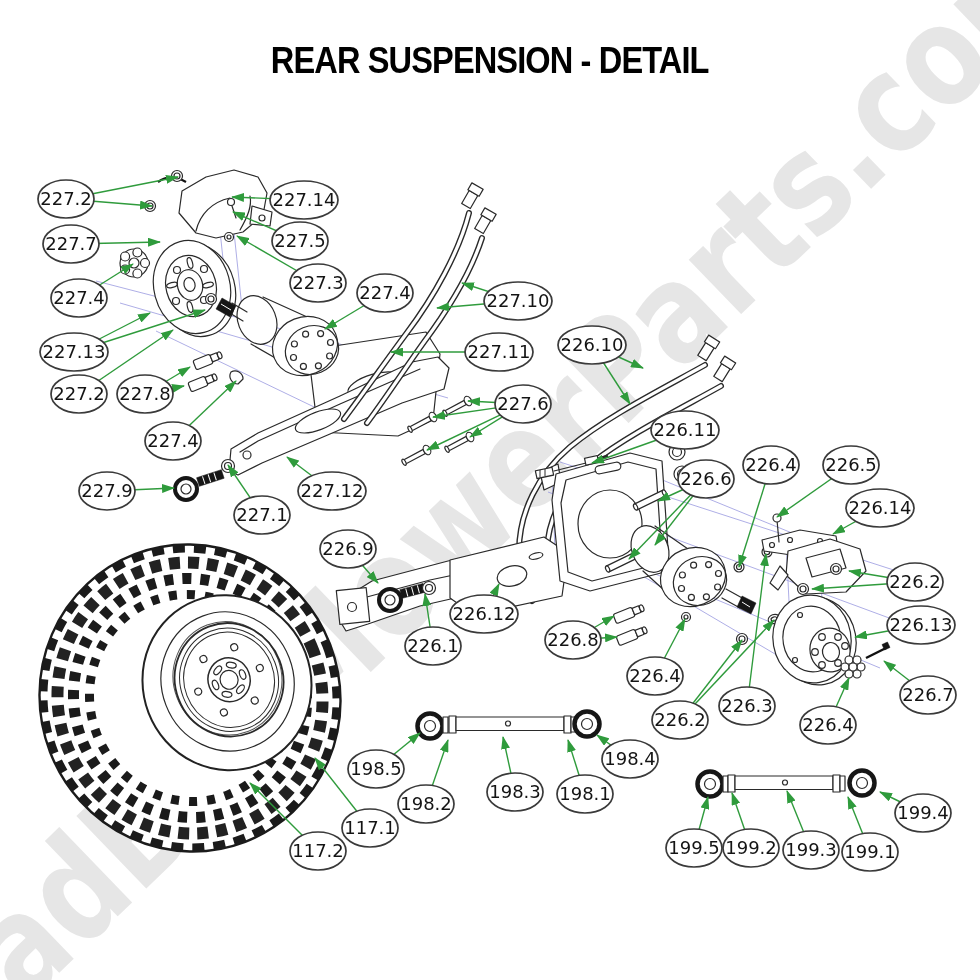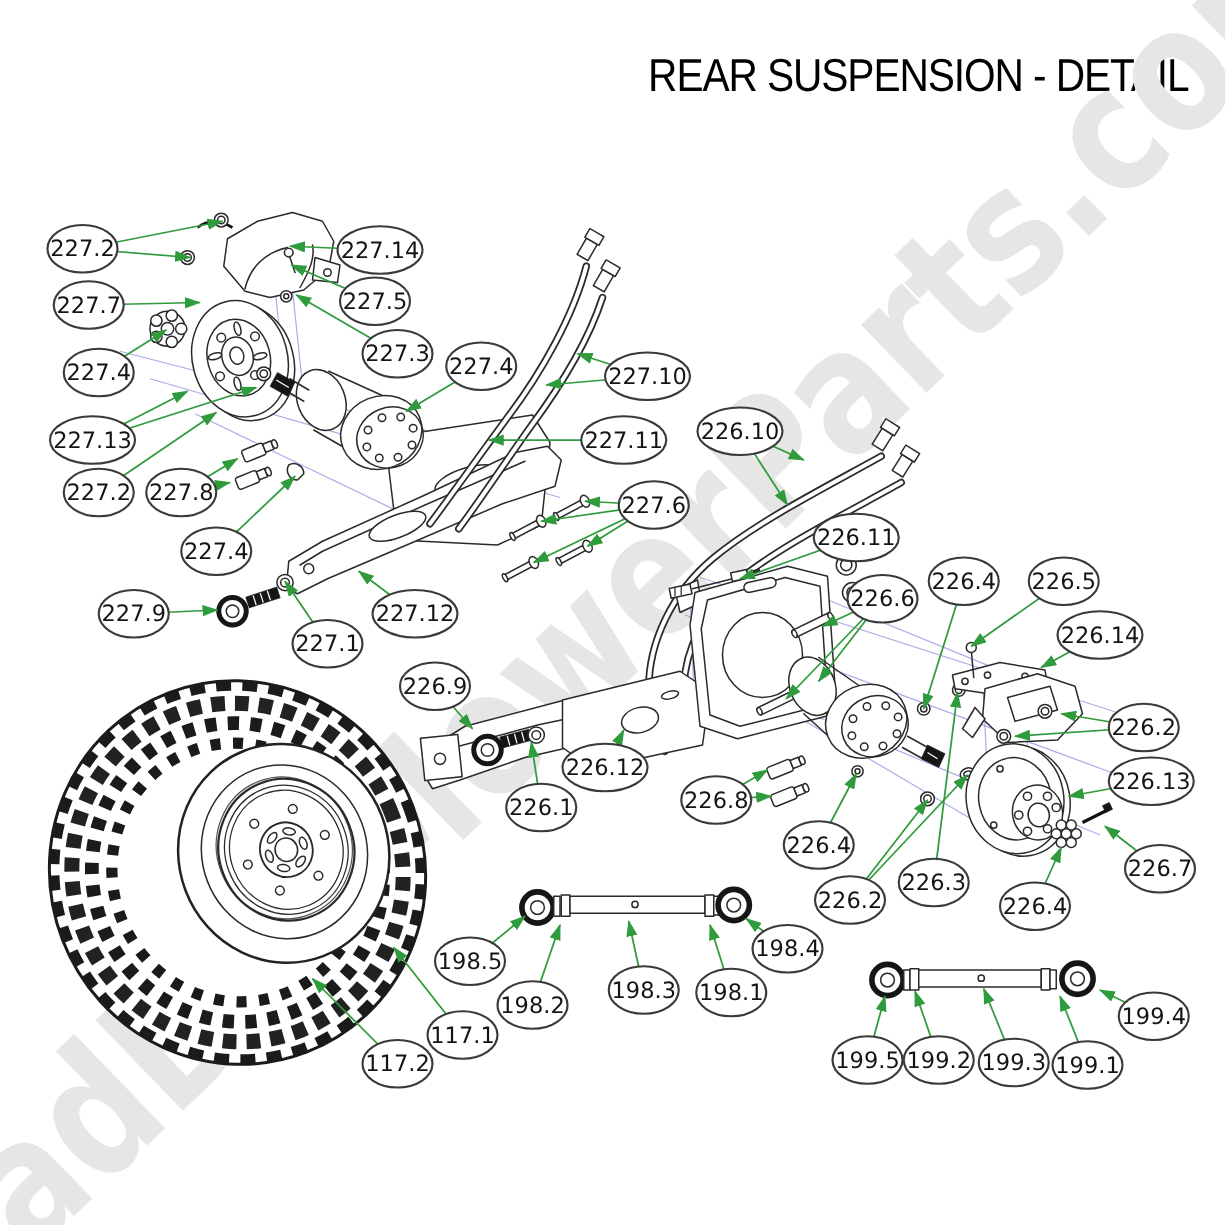--- a/index.html
+++ b/index.html
@@ -1,19 +1,19 @@
 <!DOCTYPE html>
 <html style="--leader: #2f9b3c; --bubblestroke: #3a3a3a; --bubblefill: #ffffff; --labelcol: #141414; --art: #2a2a2a; --blue: #9a9ae0; --bg: #ffffff; --wm: #e6e6e6;"><head>
 <meta charset="utf-8">
 <style>
   html,body{margin:0;padding:0;background:#fff;}
   #stage{position:relative;width:980px;height:980px;background:var(--bg,#fff);overflow:hidden;
          font-family:"DejaVu Sans",sans-serif;}
-  #title{position:absolute;top:40px;left:0;width:980px;text-align:right;
-         font-family:"Liberation Sans",sans-serif;font-size:37px;font-weight:400;
+  #title{position:absolute;top:40px;left:0;width:980px;text-align:center;
+         font-family:"Liberation Sans",sans-serif;font-size:37px;font-weight:700;
          letter-spacing:-1px;color:#000;}
   #title span{display:inline-block;transform:scaleX(.88);}
   #diagram{position:absolute;left:0;top:0;}
   .ln{stroke:var(--art,#2a2a2a);fill:none;stroke-width:1.2;stroke-linejoin:round;stroke-linecap:round;}
   .w{fill:#fff;}
   .blk{fill:#161616;stroke:#161616;stroke-width:.5;}
   .blue{stroke:var(--blue,#9a9ae0);stroke-width:1;fill:none;opacity:.8;}
   .leader{stroke:var(--leader,#2f9b3c);stroke-width:1.4;fill:none;}
   .callout-bubble{fill:var(--bubblefill,#fff);stroke:var(--bubblestroke,#3a3a3a);stroke-width:1.7;}
   .callout-text{font:18px "DejaVu Sans",sans-serif;fill:var(--labelcol,#141414);text-anchor:middle;}

